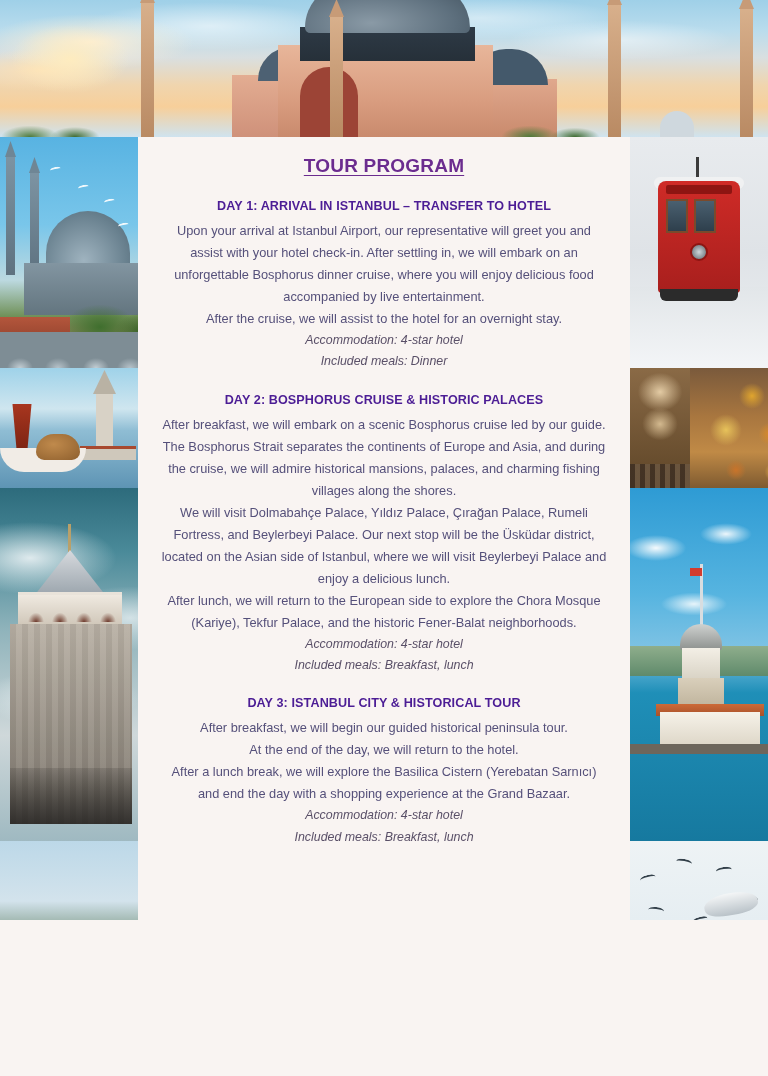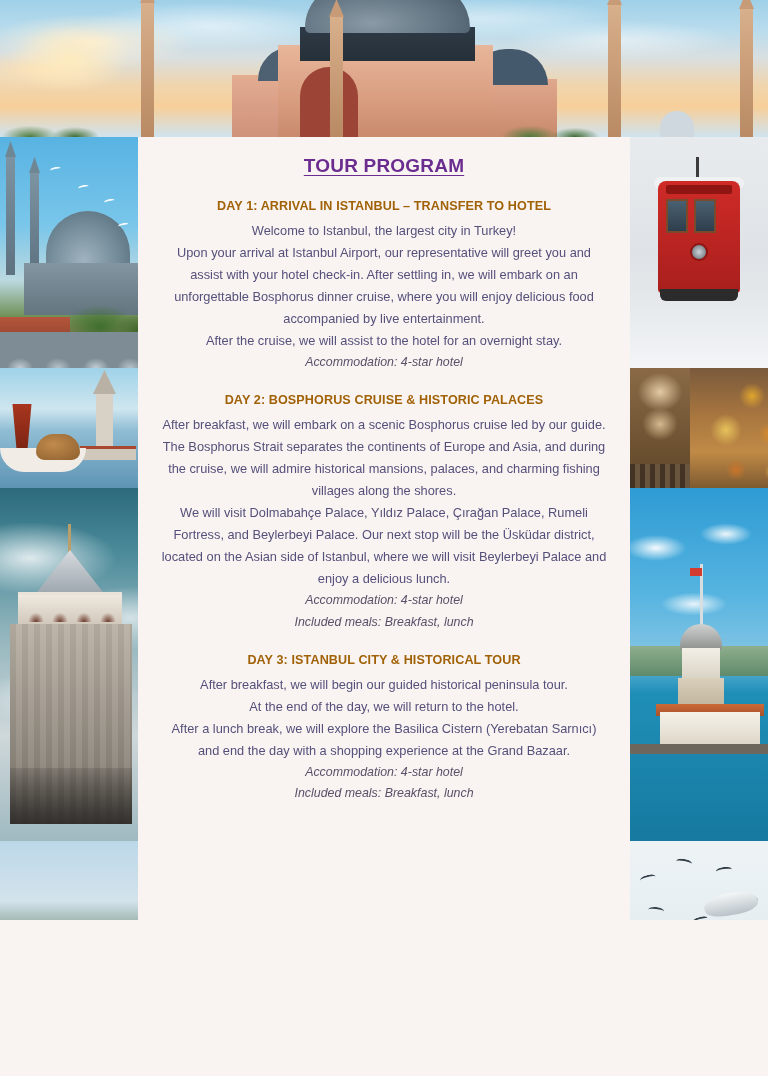--- a/index.html
+++ b/index.html
@@ -435,21 +435,21 @@
     text-align:center;
     overflow:hidden;
   }
   .doc-title{
     font-size:19px; font-weight:bold; letter-spacing:.2px;
     color:#6B2C8F; text-decoration:underline;
     text-underline-offset:3px; margin-bottom:22px;
   }
   .day{ margin-bottom:20px; }
   .day-title{
-    font-size:12.6px; font-weight:bold; color:#a16207;
+    font-size:12.6px; font-weight:bold; color:#4c1d95;
     margin-bottom:7px; letter-spacing:.1px;
   }
   .day-body{
     font-size:12.8px; line-height:1.72; color:#55507A;
   }
   .day-note{
     font-size:12.4px; font-style:italic; color:#5A5068; line-height:1.72;
   }
 </style>
 </head>
@@ -571,32 +571,33 @@
 
   </div>
 
   <div class="content">
 
     <div class="doc-title">TOUR PROGRAM</div>
 
     <div class="day">
       <div class="day-title">DAY 1: ARRIVAL IN ISTANBUL – TRANSFER TO HOTEL</div>
       <div class="day-body">
-          <div>Welcome to Istanbul, the largest city in Turkey!</div>
           <div>Upon your arrival at Istanbul Airport, our representative will greet you and assist with your hotel check-in. After settling in, we will embark on an unforgettable Bosphorus dinner cruise, where you will enjoy delicious food accompanied by live entertainment.</div>
           <div>After the cruise, we will assist to the hotel for an overnight stay.</div>
         </div>
       <div class="day-note">Accommodation: 4-star hotel</div>
+      <div class="day-note">Included meals: Dinner</div>
     </div>
 
     <div class="day">
       <div class="day-title">DAY 2: BOSPHORUS CRUISE &amp; HISTORIC PALACES</div>
       <div class="day-body">
           <div>After breakfast, we will embark on a scenic Bosphorus cruise led by our guide. The Bosphorus Strait separates the continents of Europe and Asia, and during the cruise, we will admire historical mansions, palaces, and charming fishing villages along the shores.</div>
           <div>We will visit Dolmabahçe Palace, Yıldız Palace, Çırağan Palace, Rumeli Fortress, and Beylerbeyi Palace. Our next stop will be the Üsküdar district, located on the Asian side of Istanbul, where we will visit Beylerbeyi Palace and enjoy a delicious lunch.</div>
+          <div>After lunch, we will return to the European side to explore the Chora Mosque (Kariye), Tekfur Palace, and the historic Fener-Balat neighborhoods.</div>
         </div>
       <div class="day-note">Accommodation: 4-star hotel</div>
       <div class="day-note">Included meals: Breakfast, lunch</div>
     </div>
 
     <div class="day">
       <div class="day-title">DAY 3: ISTANBUL CITY &amp; HISTORICAL TOUR</div>
       <div class="day-body">
           <div>After breakfast, we will begin our guided historical peninsula tour.</div>
           <div>At the end of the day, we will return to the hotel.</div>

